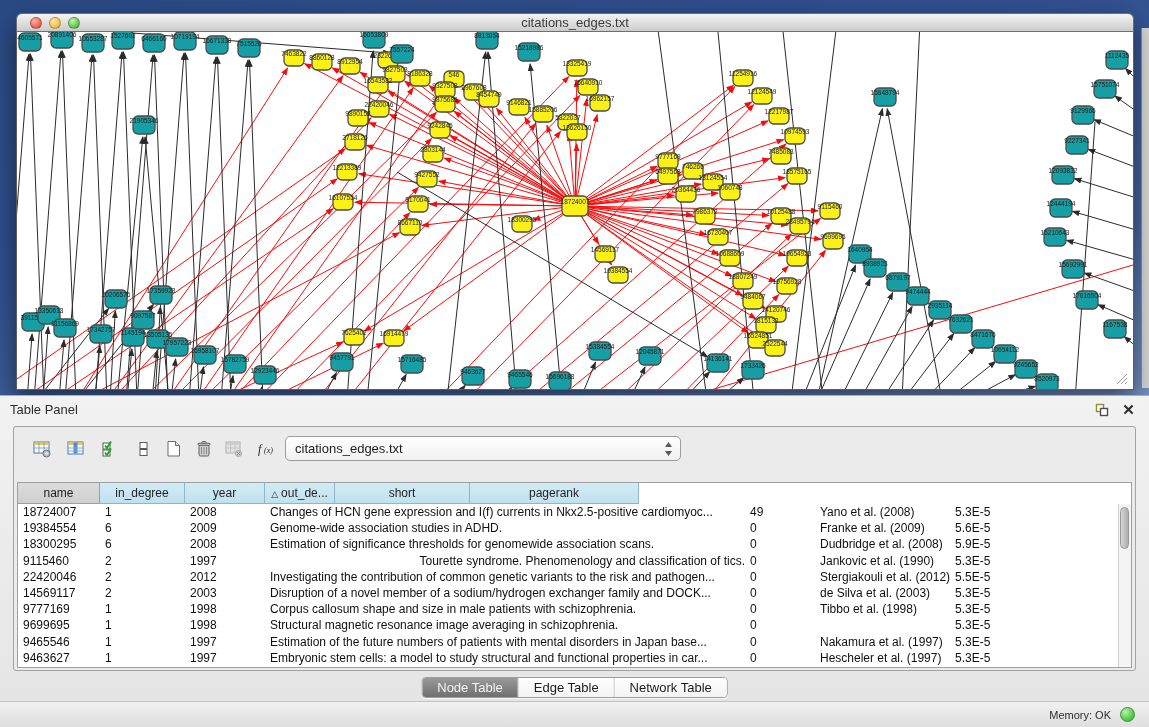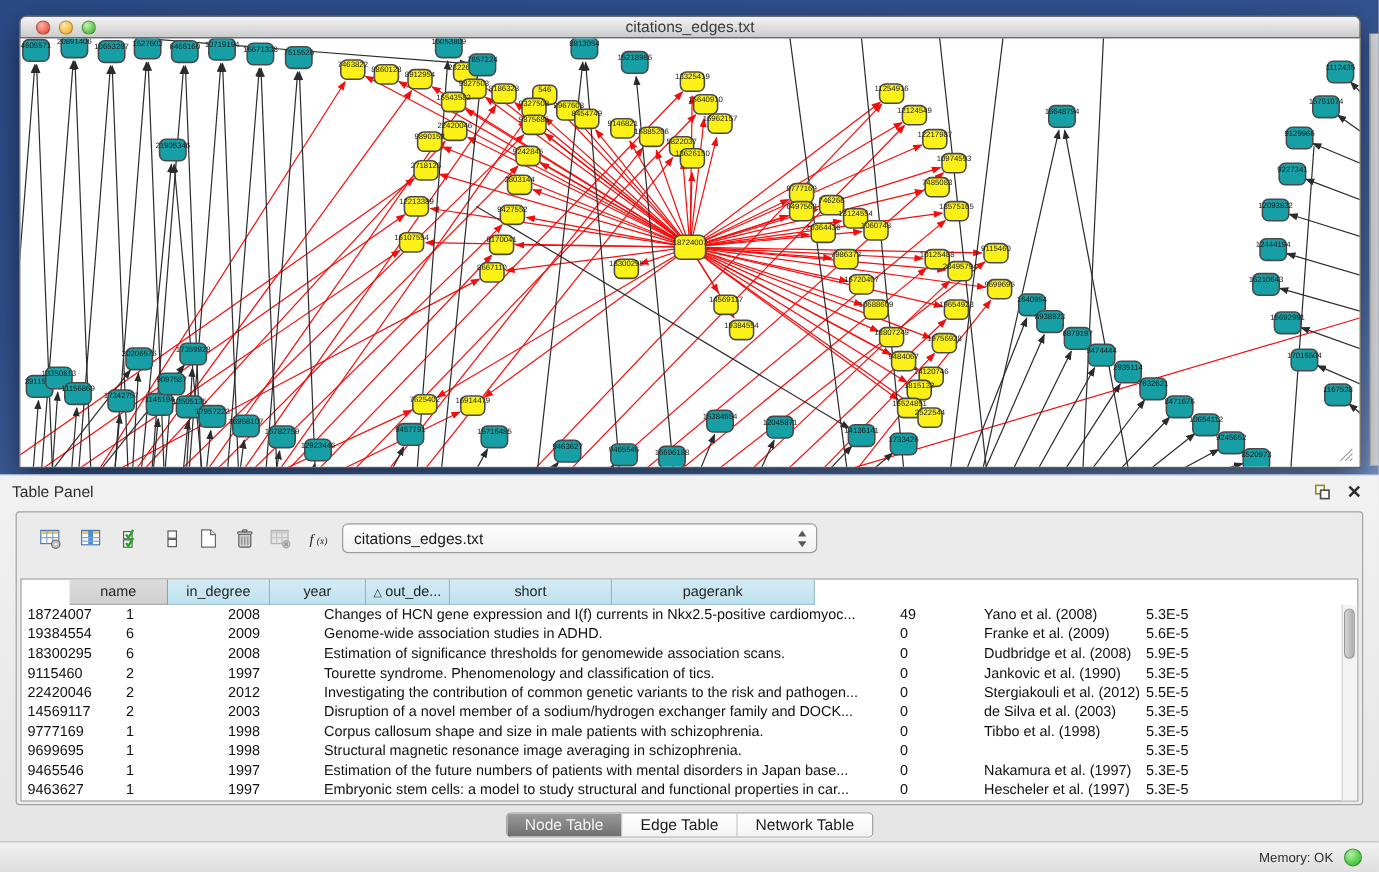--- a/index.html
+++ b/index.html
@@ -47,21 +47,21 @@
     font-size:13px; color:#1d1d1d; line-height:23px; padding-left:9px; }
   .combo .arrows { position:absolute; right:7px; top:4px; }
 
   .tbl { position:absolute; left:3px; top:55px; width:1115px; height:186px;
     background:#ffffff; border:1px solid #9f9f9f; }
   .tbl-header { display:flex; height:21px; }
   .th { height:21px; font-size:12px; color:#1f1f1f; text-align:center; line-height:20px;
     background:linear-gradient(#d3ecf6,#bfe1ee); border-right:1px solid #8fb7c7;
     border-bottom:1px solid #8fb7c7; overflow:hidden; white-space:nowrap; flex:none; }
   .th.gray { background:linear-gradient(#dcdcdc,#cfcfcf); border-right:1px solid #9e9e9e;
-    border-bottom:1px solid #9e9e9e;margin-left:40px; }
+    border-bottom:1px solid #9e9e9e; }
   .sort-tri { font-size:9px; margin-right:3px; }
   .tbl-rows { position:absolute; left:0; top:21px; right:13px; bottom:0; overflow:hidden; }
   .tr { display:flex; height:16.2px; }
   .td { font-size:12px; color:#101010; line-height:16px; white-space:nowrap;
     overflow:hidden; padding-left:5px; flex:none; }
   .vscroll { position:absolute; right:0; top:21px; width:13px; bottom:0;
     background:#f4f4f4; border-left:1px solid #d2d2d2; }
   .vthumb { position:absolute; left:1px; top:3px; width:9px; height:42px; border-radius:5px;
     background:linear-gradient(90deg,#d6d6d6,#aeaeae); border:1px solid #989898; }
 
@@ -875,21 +875,21 @@
             <div class="td" style="width: 80px;">2008</div>
             <div class="td" style="width: 480px;">Estimation of significance thresholds for genomewide association scans.</div>
             <div class="td" style="width: 70px;">0</div>
             <div class="td" style="width: 135px;">Dudbridge et al. (2008)</div>
             <div class="td" style="width: 169px;">5.9E-5</div>
           </div>
           <div class="tr">
             <div class="td" style="width: 82px;">9115460</div>
             <div class="td" style="width: 85px;">2</div>
             <div class="td" style="width: 80px;">1997</div>
-            <div class="td" style="width: 480px;">Tourette syndrome. Phenomenology and classification of tics.</div>
+            <div class="td" style="width: 480px; text-align: right;">Tourette syndrome. Phenomenology and classification of tics.</div>
             <div class="td" style="width: 70px;">0</div>
             <div class="td" style="width: 135px;">Jankovic et al. (1990)</div>
             <div class="td" style="width: 169px;">5.3E-5</div>
           </div>
           <div class="tr">
             <div class="td" style="width: 82px;">22420046</div>
             <div class="td" style="width: 85px;">2</div>
             <div class="td" style="width: 80px;">2012</div>
             <div class="td" style="width: 480px;">Investigating the contribution of common genetic variants to the risk and pathogen...</div>
             <div class="td" style="width: 70px;">0</div>

